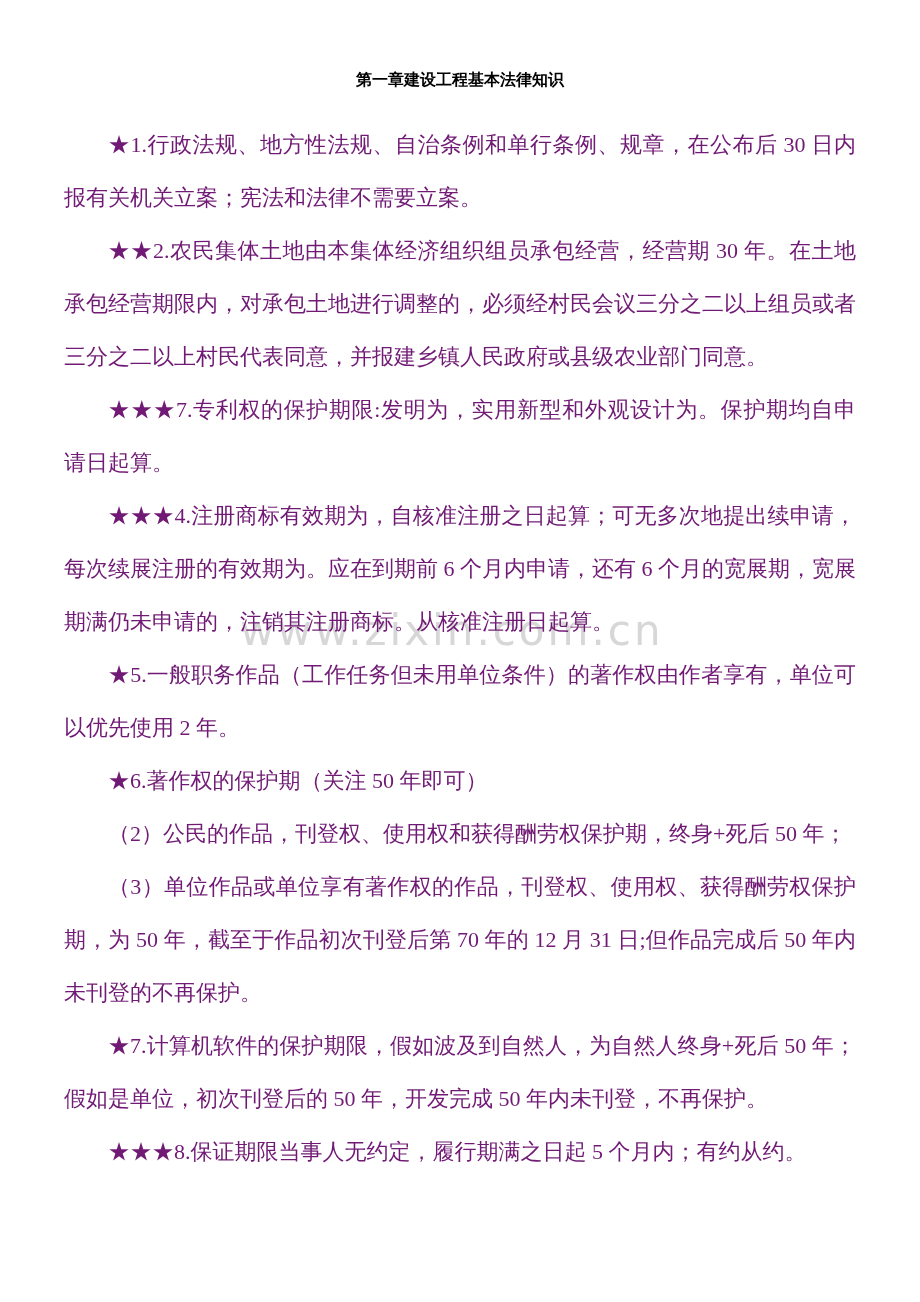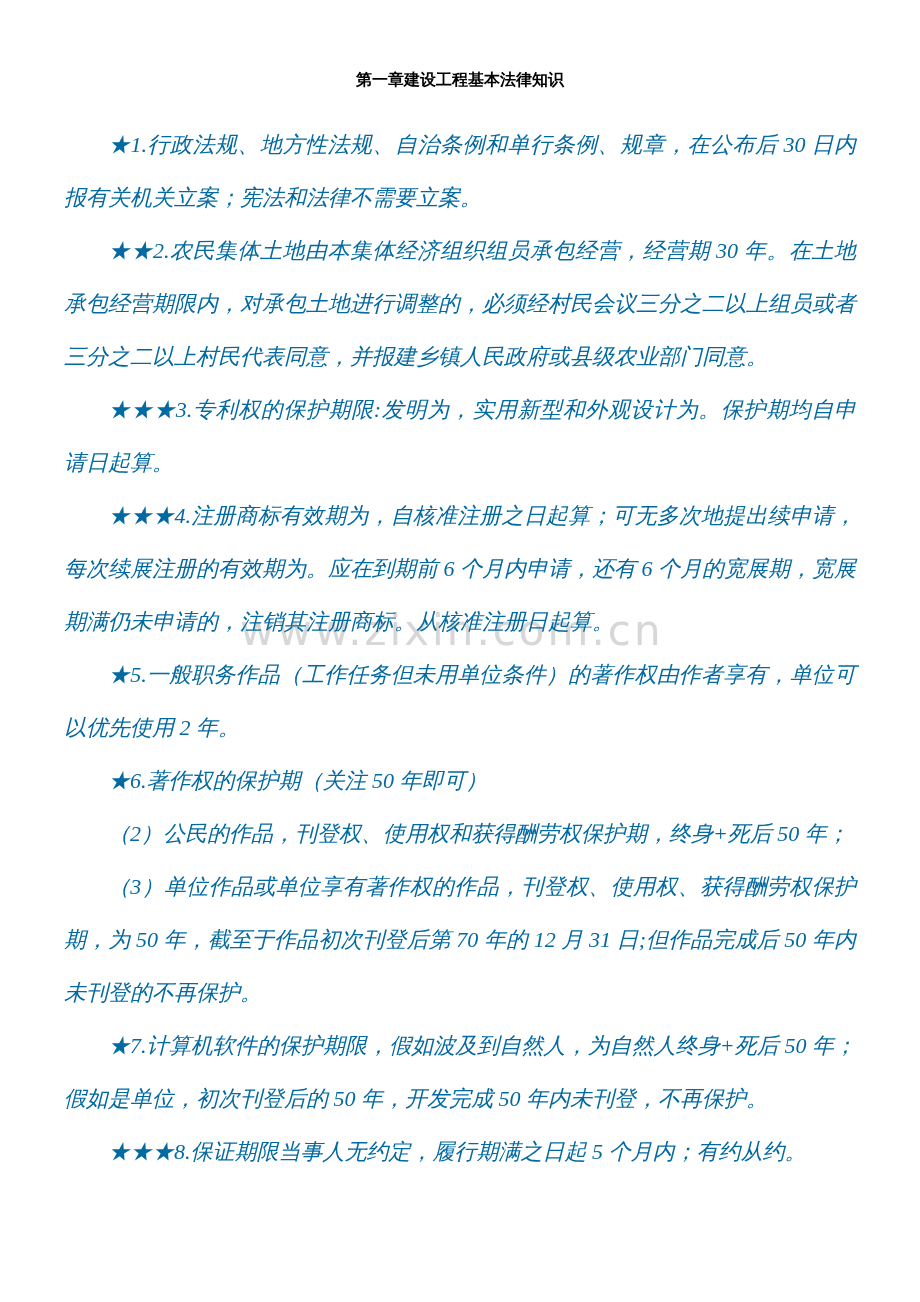--- a/index.html
+++ b/index.html
@@ -50,41 +50,40 @@
       font-family: "Liberation Serif", "DejaVu Serif", serif;
     }
     p.para {
       margin: 0;
       padding: 0;
       font-size: 22px;
       line-height: 53px;
       text-align: justify;
       text-justify: inter-ideograph;
       text-indent: 2em;
-      color: #0369a1;
+      color: #701a75;
       word-break: break-all;
-      font-style: italic;
     }
   </style>
 </head>
 <body>
 
 <div class="page">
 
   <div class="watermark">www.zixin.com.cn</div>
 
   <div class="content">
 
     <h1 class="title">第一章建设工程基本法律知识</h1>
 
     <p class="para">★1.行政法规、地方性法规、自治条例和单行条例、规章，在公布后 30 日内报有关机关立案；宪法和法律不需要立案。</p>
 
     <p class="para">★★2.农民集体土地由本集体经济组织组员承包经营，经营期 30 年。在土地承包经营期限内，对承包土地进行调整的，必须经村民会议三分之二以上组员或者三分之二以上村民代表同意，并报建乡镇人民政府或县级农业部门同意。</p>
 
-    <p class="para">★★★3.专利权的保护期限:发明为，实用新型和外观设计为。保护期均自申请日起算。</p>
+    <p class="para">★★★7.专利权的保护期限:发明为，实用新型和外观设计为。保护期均自申请日起算。</p>
 
     <p class="para">★★★4.注册商标有效期为，自核准注册之日起算；可无多次地提出续申请，每次续展注册的有效期为。应在到期前 6 个月内申请，还有 6 个月的宽展期，宽展期满仍未申请的，注销其注册商标。从核准注册日起算。</p>
 
     <p class="para">★5.一般职务作品（工作任务但未用单位条件）的著作权由作者享有，单位可以优先使用 2 年。</p>
 
     <p class="para">★6.著作权的保护期（关注 50 年即可）</p>
 
 
     <p class="para">（2）公民的作品，刊登权、使用权和获得酬劳权保护期，终身+死后 50 年；</p>
 

